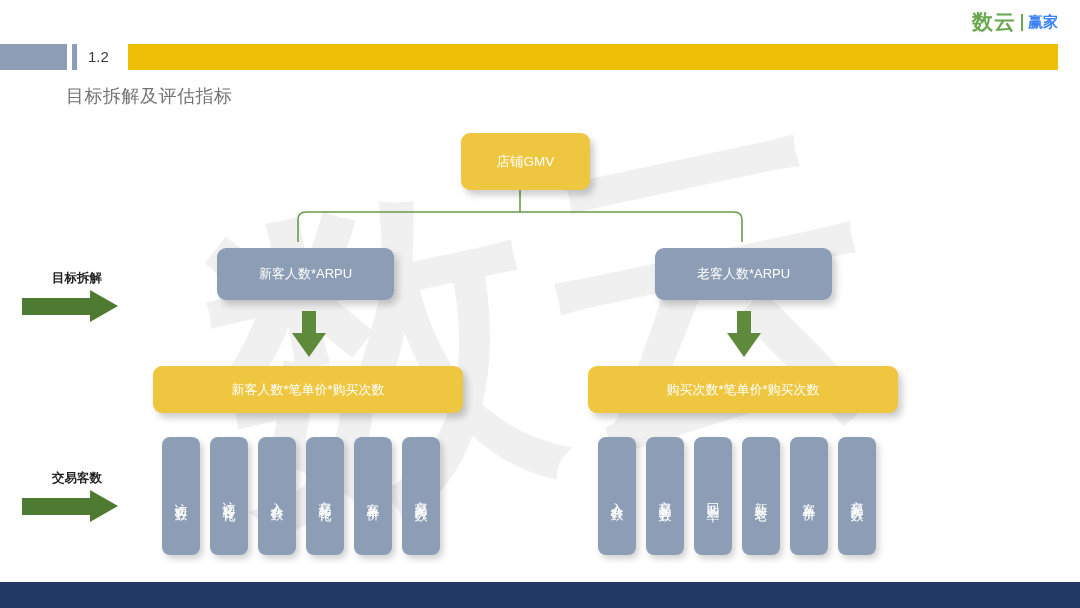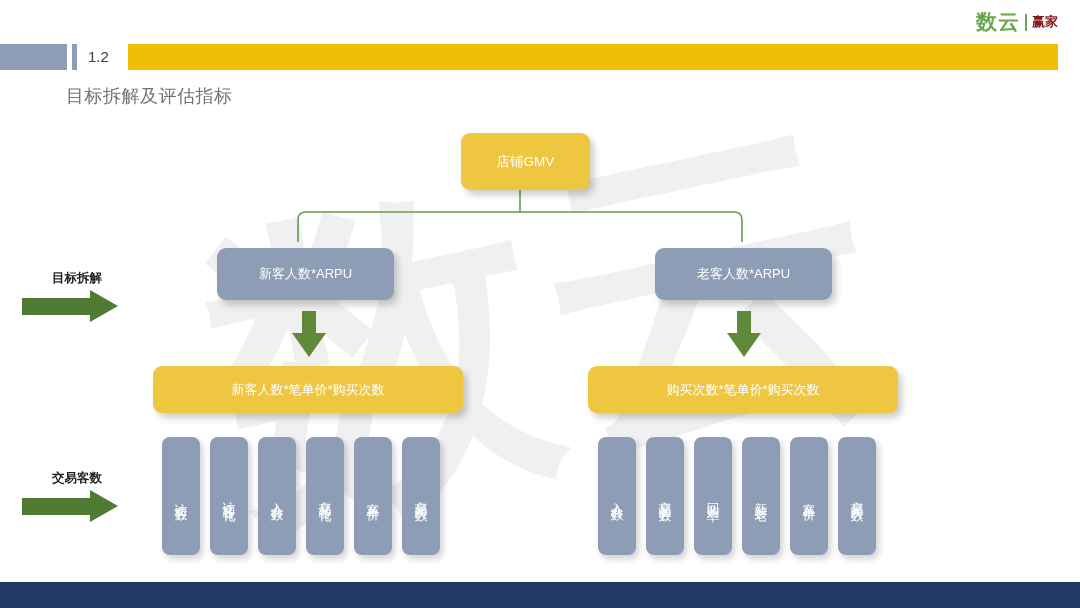--- a/index.html
+++ b/index.html
@@ -35,21 +35,21 @@
     display:flex;align-items:center;gap:5px;
     z-index:5;
   }
   .logo-main{
     font-size:21px;font-weight:bold;color:#6AA84F;letter-spacing:1px;
   }
   .logo-divider{
     width:2px;height:17px;background:#6AA84F;display:inline-block;
   }
   .logo-sub{
-    font-size:13px;font-weight:bold;color:#7f1d1d;letter-spacing:0px;
+    font-size:15px;font-weight:bold;color:#3b82f6;letter-spacing:0px;
   }
 
   
   .hdr{position:absolute;left:0;top:44px;height:26px;width:1080px;z-index:3;}
   .hdr-block{position:absolute;left:0;top:0;width:67px;height:26px;background:#8C9DB5;}
   .hdr-tick{position:absolute;left:72px;top:0;width:5px;height:26px;background:#8C9DB5;}
   .hdr-num{
     position:absolute;left:88px;top:0;height:26px;line-height:26px;
     font-size:15px;color:#3b3b3b;
   }

